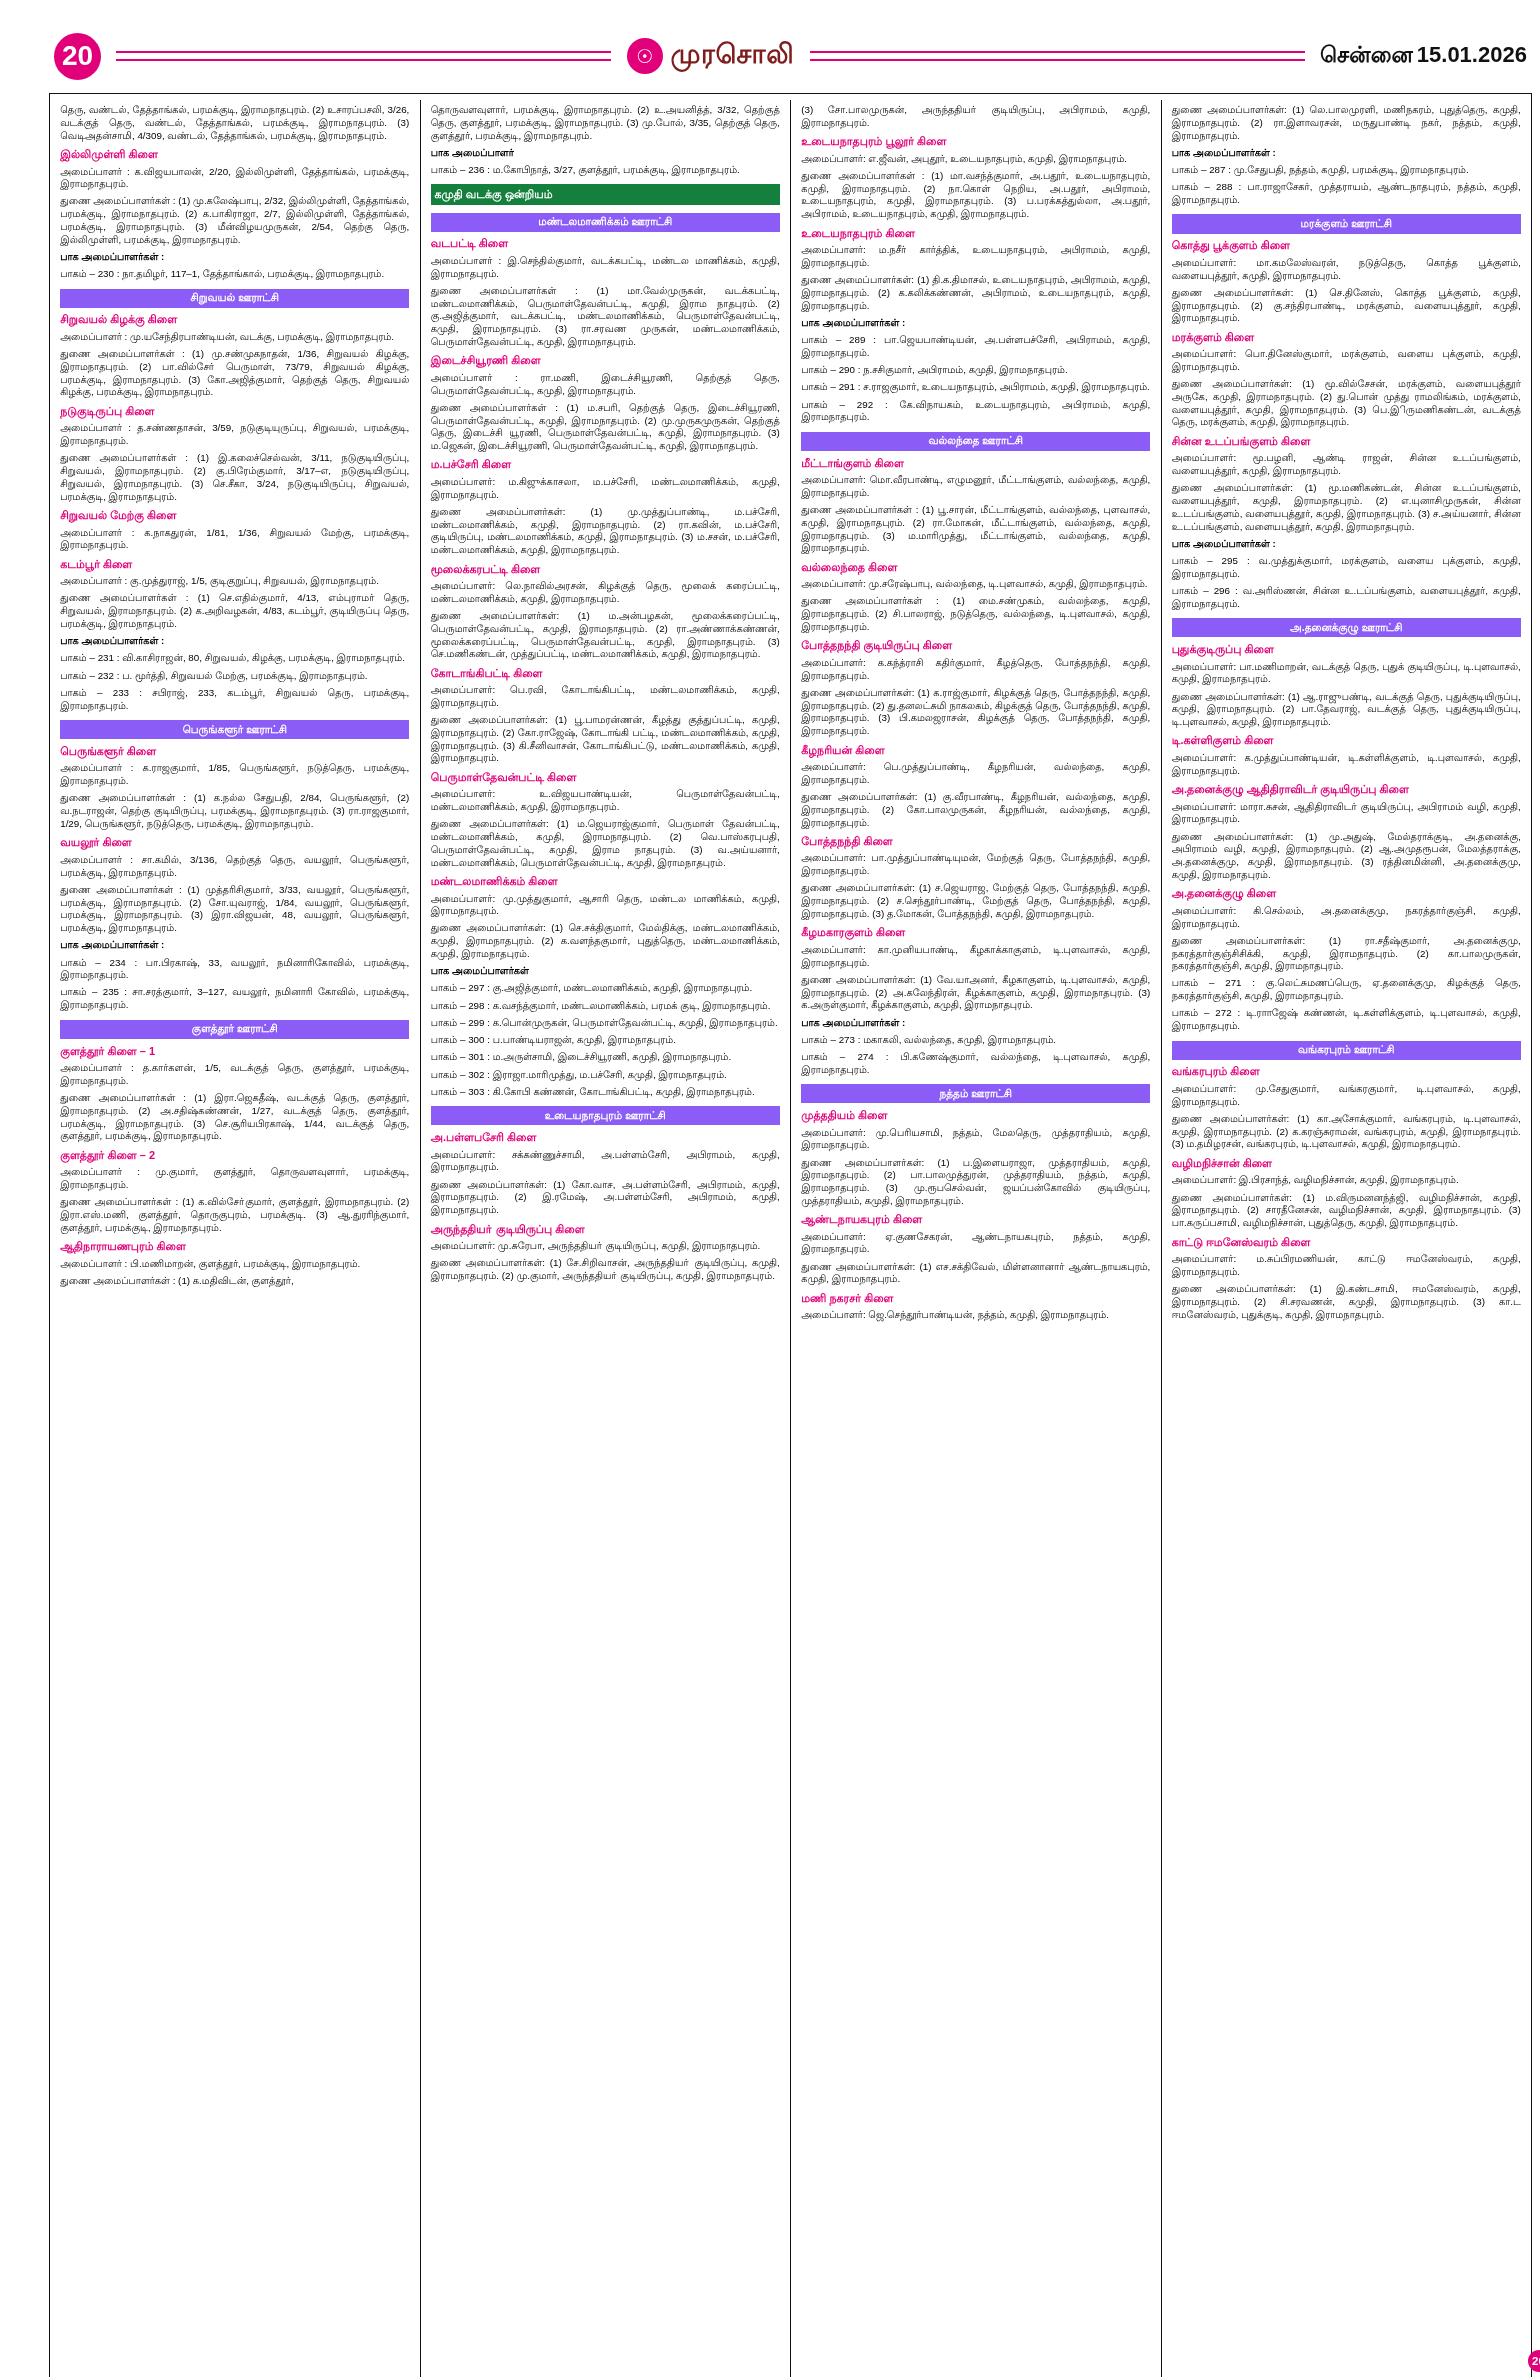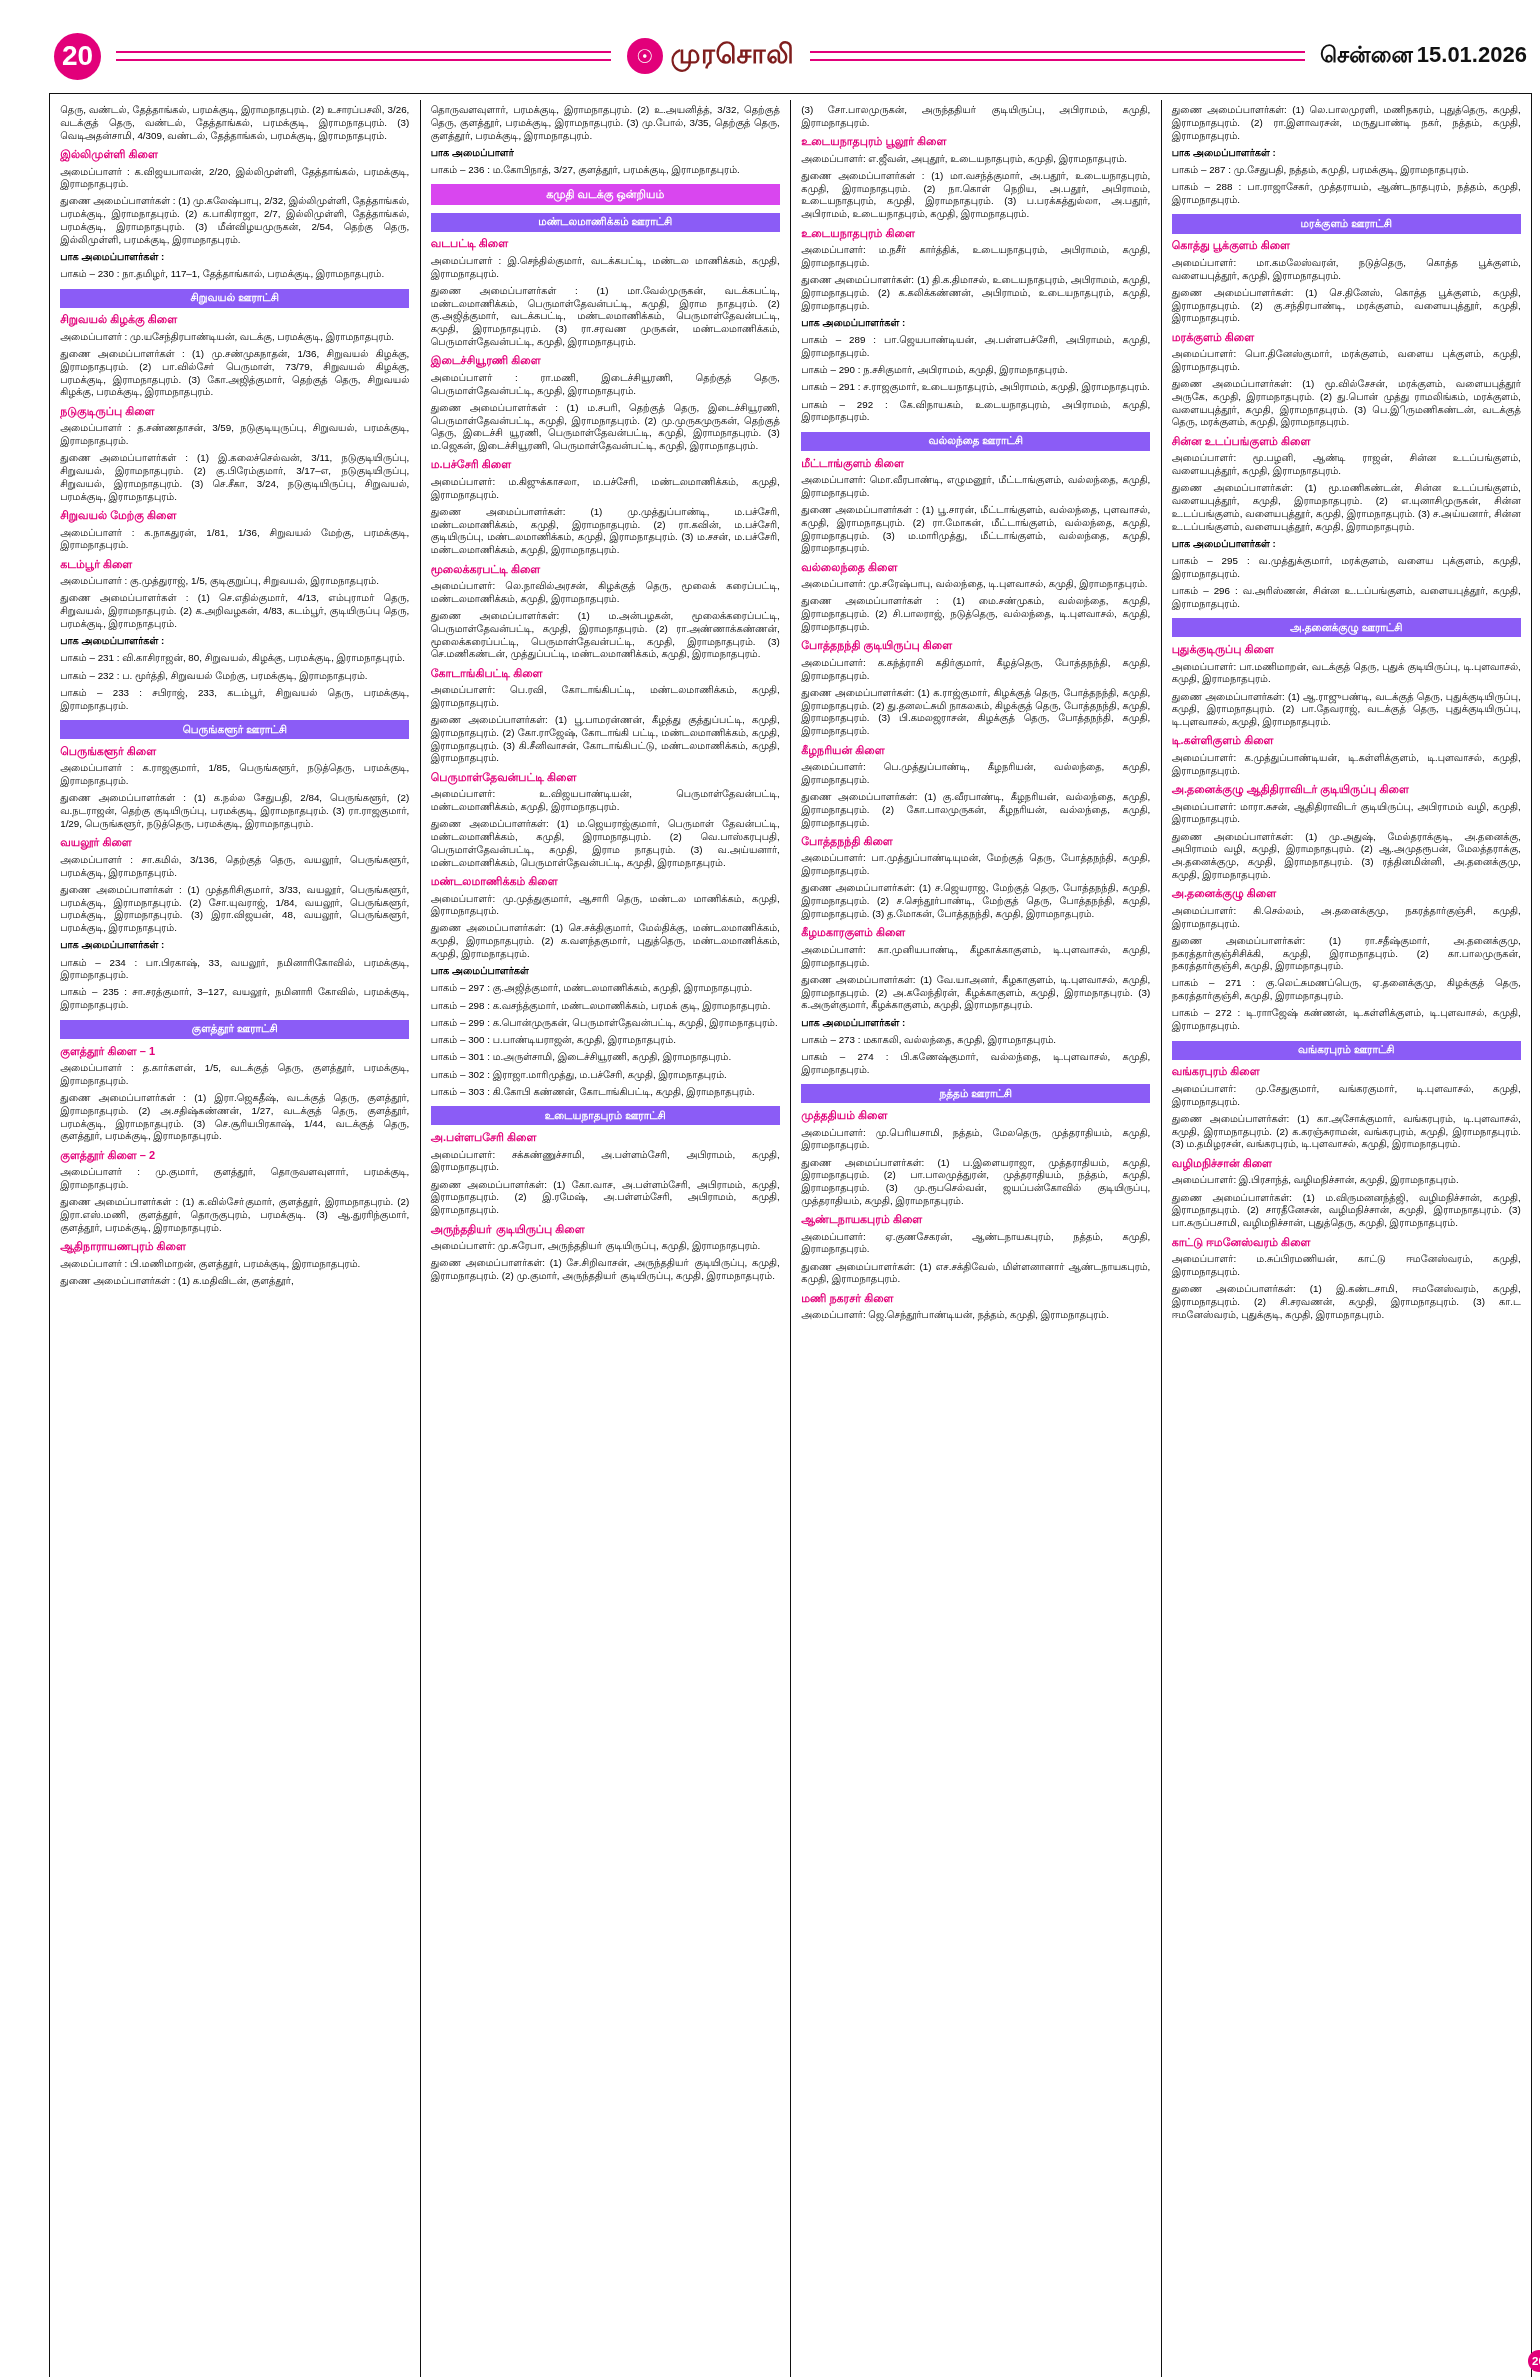--- a/index.html
+++ b/index.html
@@ -93,22 +93,22 @@
     background:#8b5cf6;
     text-align:center;
     padding:2.6px 3.8px;
     display:block;
   }
   h3.hlred{
     margin:7.7px 0 4.5px 0;
     font-size:11px;
     font-weight:bold;
     color:#ffffff;
-    background:#d946ef;
-    text-align:center;
+    background:#15803d;
+    text-align:left;
     padding:3.2px 3.8px;
     display:block;
   }
   .paka{
     font-weight:bold;
     text-align:center;
     margin:5.7px 0 3.2px 0;
     font-size:9.8px;
   }
   .footnum{

